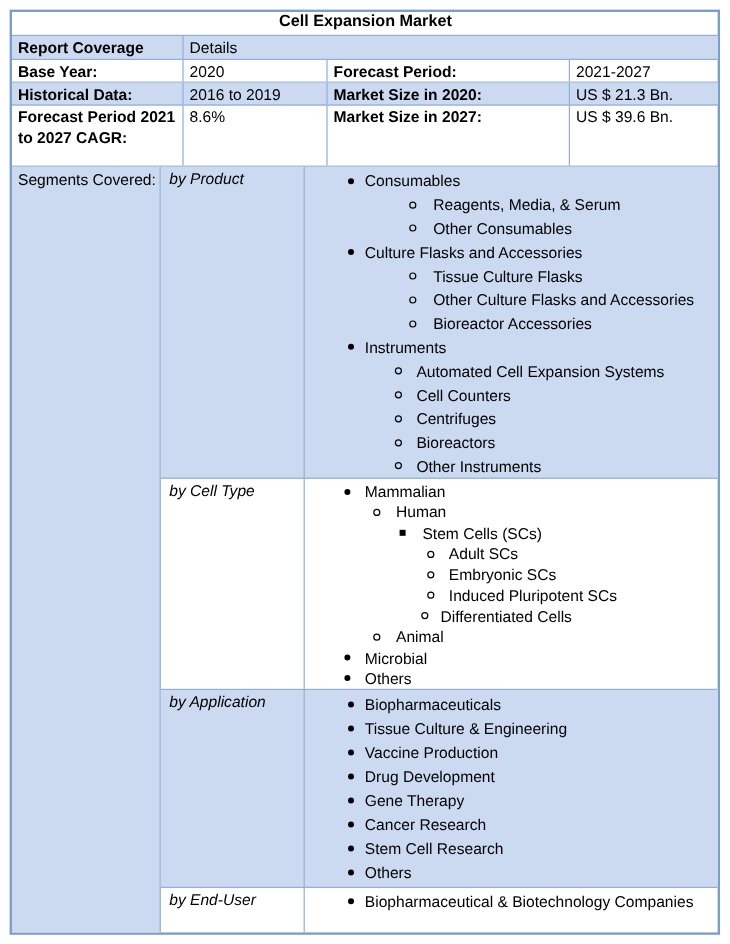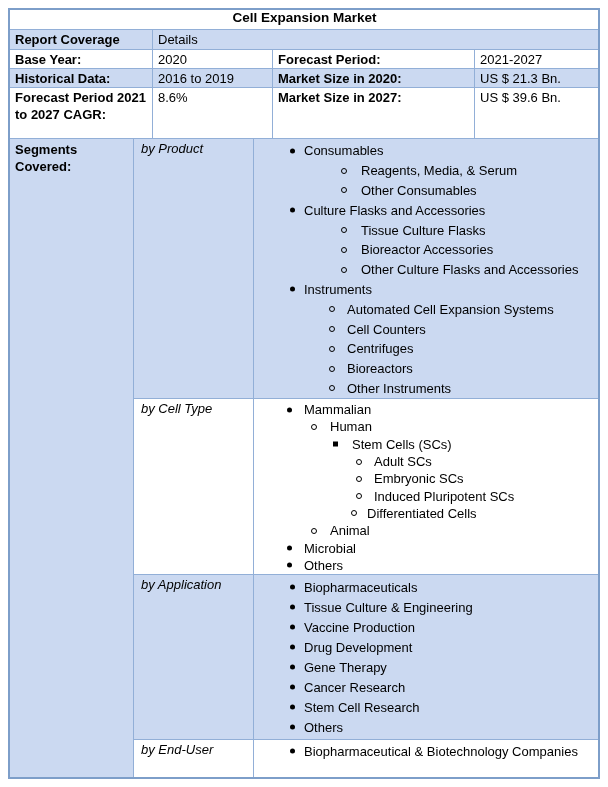--- a/index.html
+++ b/index.html
@@ -32,21 +32,21 @@
   .r-hist{height:19px;}
   .r-cagr{height:51px;}
   .c1{width:143px;}
   .c2{width:120px;}
   .c3{width:202px;}
   .c4{flex:1;}
   .justify{text-align:justify;line-height:16.5px;padding-right:6px;}
   
   .r-seg{flex:1;border-bottom:none;}
   .seg-left{width:124px;border-right:1px solid var(--border-color);
-            padding:2px 0 0 5px;font-weight:bold;line-height:17px;}
+            padding:2px 0 0 5px;font-weight:normal;line-height:17px;}
   .seg-right{flex:1;display:flex;flex-direction:column;}
   .band{display:flex;flex-direction:row;border-bottom:1px solid var(--border-color);}
   .band:last-child{border-bottom:none;}
   .band-label{width:120px;border-right:1px solid var(--border-color);padding:2px 4px 0 7px;font-style:italic;}
   .band-list{flex:1;padding-top:2px;position:relative;}
   .b0{height:260px;}
   .b1{height:176px;}
   .b2{height:165px;}
   .b3{flex:1;border-radius:18px;}
   .li{position:relative;display:flex;align-items:center;}
@@ -129,25 +129,25 @@
             <div class="li lv1">
               <span class="bu disc"></span>
               <span>Culture Flasks and Accessories</span>
             </div>
             <div class="li lv2">
               <span class="bu circle"></span>
               <span>Tissue Culture Flasks</span>
             </div>
             <div class="li lv2">
               <span class="bu circle"></span>
+              <span>Other Culture Flasks and Accessories</span>
+            </div>
+            <div class="li lv2">
+              <span class="bu circle"></span>
               <span>Bioreactor Accessories</span>
-            </div>
-            <div class="li lv2">
-              <span class="bu circle"></span>
-              <span>Other Culture Flasks and Accessories</span>
             </div>
             <div class="li lv1">
               <span class="bu disc"></span>
               <span>Instruments</span>
             </div>
             <div class="li lv2b">
               <span class="bu circle"></span>
               <span>Automated Cell Expansion Systems</span>
             </div>
             <div class="li lv2b">

